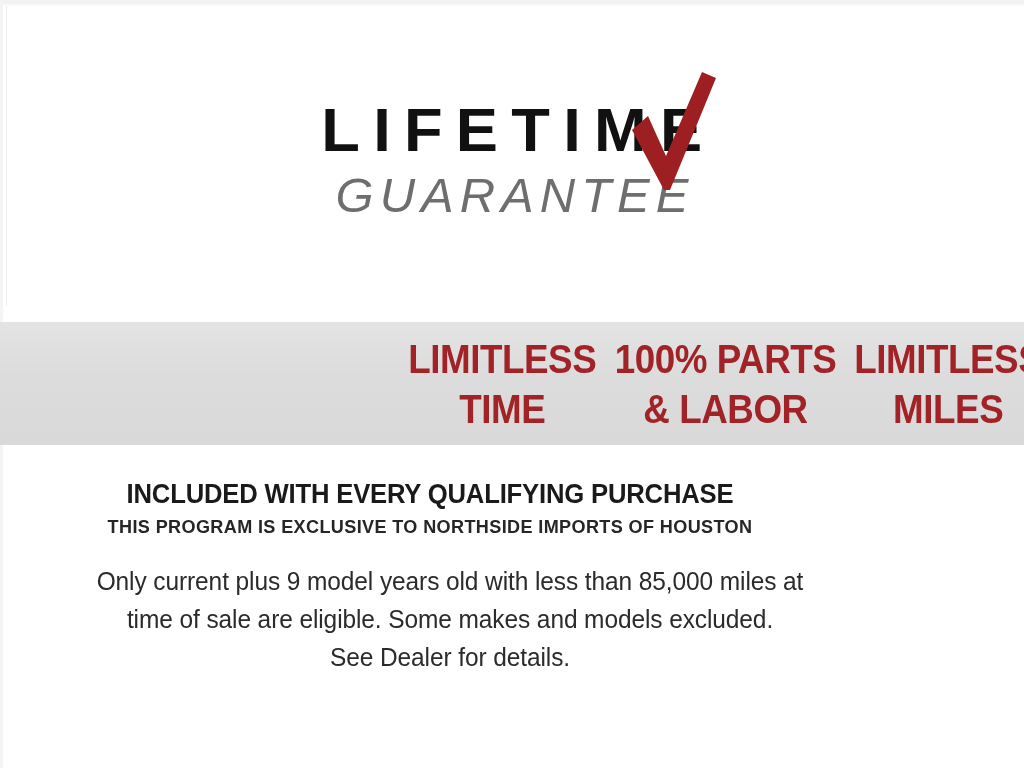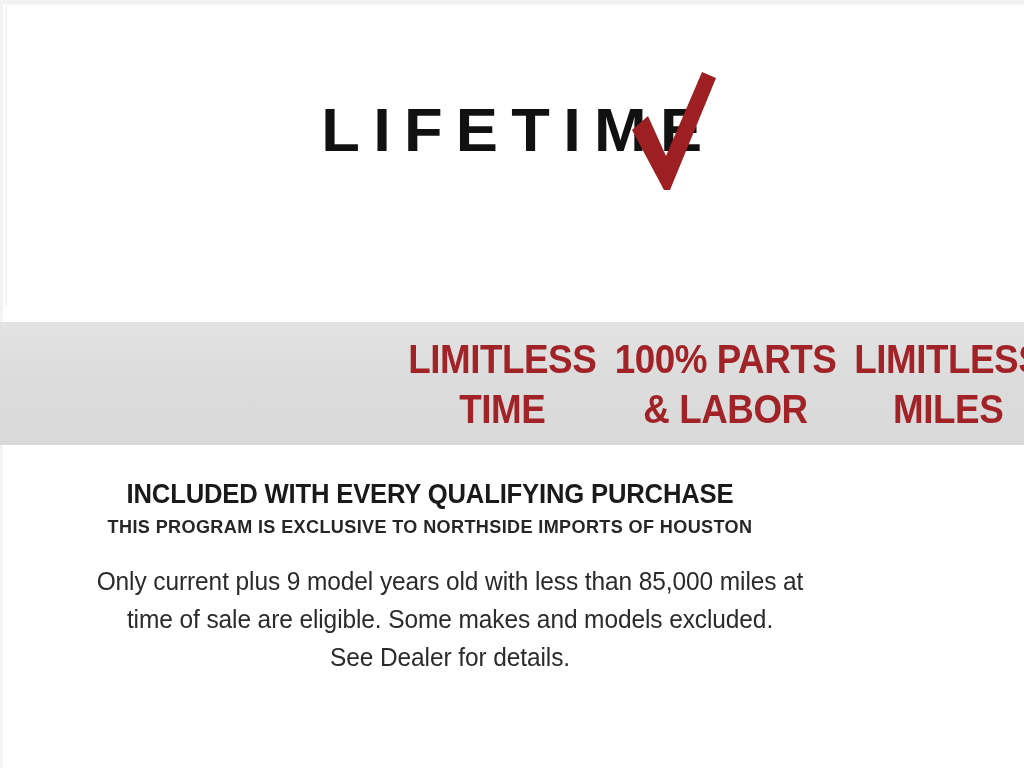--- a/index.html
+++ b/index.html
@@ -199,20 +199,21 @@
   <div class="top-strip"></div>
   <div class="top-strip2"></div>
   <div class="left-edge"></div>
   <div class="left-edge2"></div>
 
   <div class="logo-block">
     <div class="logo-wordmark">
 
       <div class="logo-lifetime">LIFETIME</div>
 
+      <div class="logo-guarantee">GUARANTEE</div>
 
       <svg class="logo-check" viewBox="0 0 92 120">
         <polygon points="4,58 20,44 38,84 74,0 88,6 42,118 36,118" fill="#9e1f22"></polygon>
       </svg>
 
     </div>
   </div>
 
   <div class="feature-band">
     <div class="band-sheen"></div>

